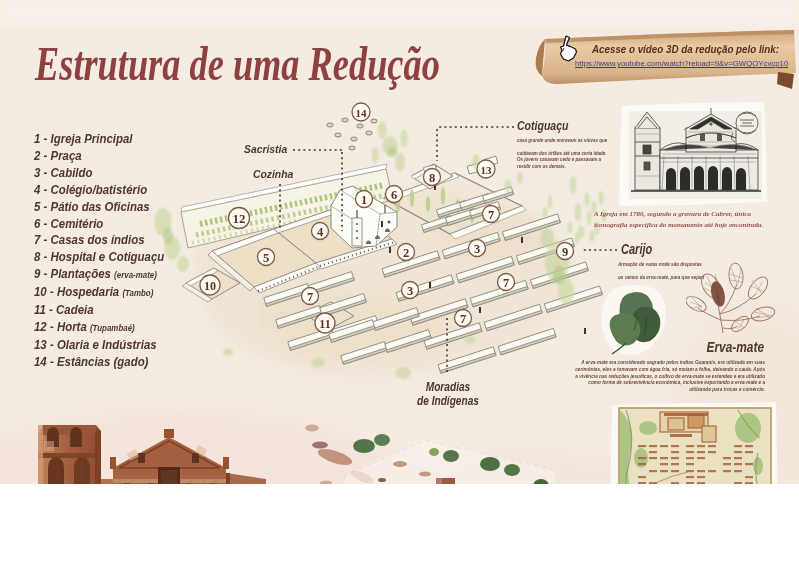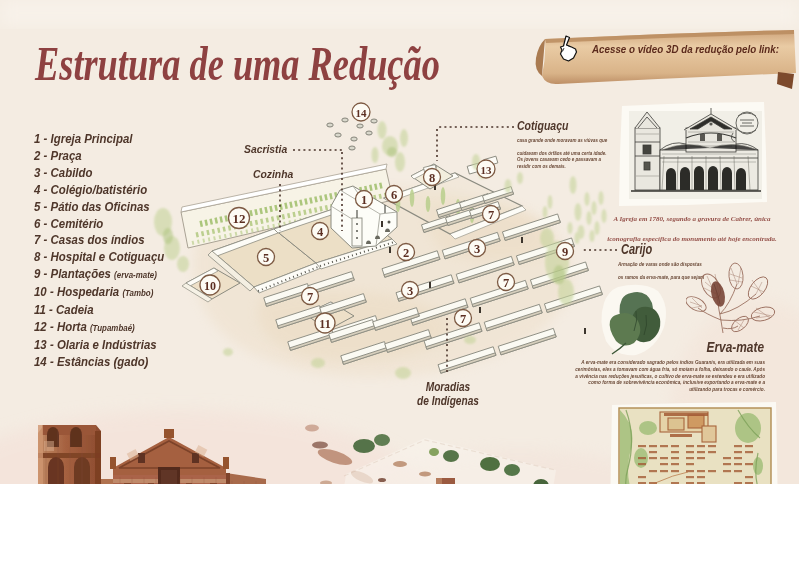--- a/index.html
+++ b/index.html
@@ -436,20 +436,21 @@
 
 <svg class="abs" style="left:551px;top:33px" width="32" height="32" viewBox="0 0 32 32">
   <g stroke="#111111" stroke-width="1.2" fill="#ffffff" stroke-linejoin="round">
     <path d="M15,3 l3.5,1.5 l-3,7.5 l5,2 l4,2 l1,3 l-3,6 l-5,3 l-5,-2 l-3,-5 l1.5,-4 l-1.5,-3 l3,-1 Z"></path>
     <path d="M15.5,12 l4,1.8 M13,15 l-1.5,3.5" stroke-width="0.8" fill="none"></path>
   </g>
 </svg>
 
 <div class="abs" style="left:592px;top:44px;font-weight:bold;font-style:italic;font-size:10.3px;color:#5c2b1d;white-space:nowrap;transform:scaleX(0.95);transform-origin:0 0;">Acesse o vídeo 3D da redução pelo link:</div>
 
+<div class="abs" style="left:575px;top:59px;font-weight:normal;font-size:7.8px;color:#3a35a8;text-decoration:underline;white-space:nowrap;">https://www.youtube.com/watch?reload=9&amp;v=GWQOYcvcp10</div>
 
 <svg class="abs" style="left:616px;top:98px" width="155" height="112">
   <polygon points="6,8 75,5 148,4 150,55 151,104 70,107 3,108 4,55" fill="#fcfaf4"></polygon>
   <rect x="13" y="13" width="133" height="88" fill="#f1efe7"></rect>
   <g stroke="#3c3c38" stroke-width="0.8" fill="none">
 
     <rect x="19" y="30" width="25" height="62" fill="#e9e7df"></rect>
     <path d="M19,30 L31,14 L44,30" fill="#e9e7df"></path>
     <path d="M22,30 L31,19 L41,30"></path>
     <line x1="19" y1="44" x2="44" y2="44"></line>
@@ -498,21 +499,21 @@
     <circle cx="95" cy="26" r="1.6"></circle>
   </g>
 
   <g stroke="#4a4a44" stroke-width="0.9" fill="none" opacity="0.9">
     <circle cx="131" cy="25" r="11"></circle>
     <path d="M122,18 q9,-6 18,0 M122,32 q9,6 18,0 M124,22 h14 M124,28 h14 M126,25 h10"></path>
     <path d="M117,35 q-4,6 2,9"></path>
   </g>
 </svg>
 
-<div class="abs" style="left:594px;top:209px;width:196px;text-align:center;font-family:'Liberation Serif',serif;font-style:italic;font-weight:bold;font-size:7px;line-height:20px;color:#95514a;">A Igreja em 1780, segundo a gravura de Cabrer, única<br>iconografia específica do monumento até hoje encontrada.</div>
+<div class="abs" style="left:594px;top:209px;width:196px;font-family:'Liberation Serif',serif;font-style:italic;font-weight:bold;font-size:7px;line-height:11px;color:#95514a;">A Igreja em 1780, segundo a gravura de Cabrer, única<br>iconografia específica do monumento até hoje encontrada.</div>
 
 <div class="abs hd" style="left:517px;top:118px;font-size:13.5px;transform:scaleX(0.78);transform-origin:0 0;">Cotiguaçu</div>
 
 <div class="abs tiny" style="left:517px;top:138px;width:92px;font-size:4.5px;line-height:6.4px;">casa grande onde moravam as viúvas que<br><br>cuidavam dos órfãos até uma certa idade. Os jovens casavam cedo e passavam a residir com os demais.</div>
 
 <div class="abs hd" style="left:621px;top:241px;font-size:14.5px;transform:scaleX(0.76);transform-origin:0 0;">Carijo</div>
 
 <div class="abs tiny" style="left:618px;top:258px;font-size:4.6px;line-height:13px;white-space:nowrap;">Armação de varas onde são dispostas<br>os ramos da erva-mate, para que sejam</div>
 
 <div class="abs hd" style="left:664px;top:339px;width:100px;text-align:right;font-size:14px;transform:scaleX(0.85);transform-origin:100% 0;">Erva-mate</div>

